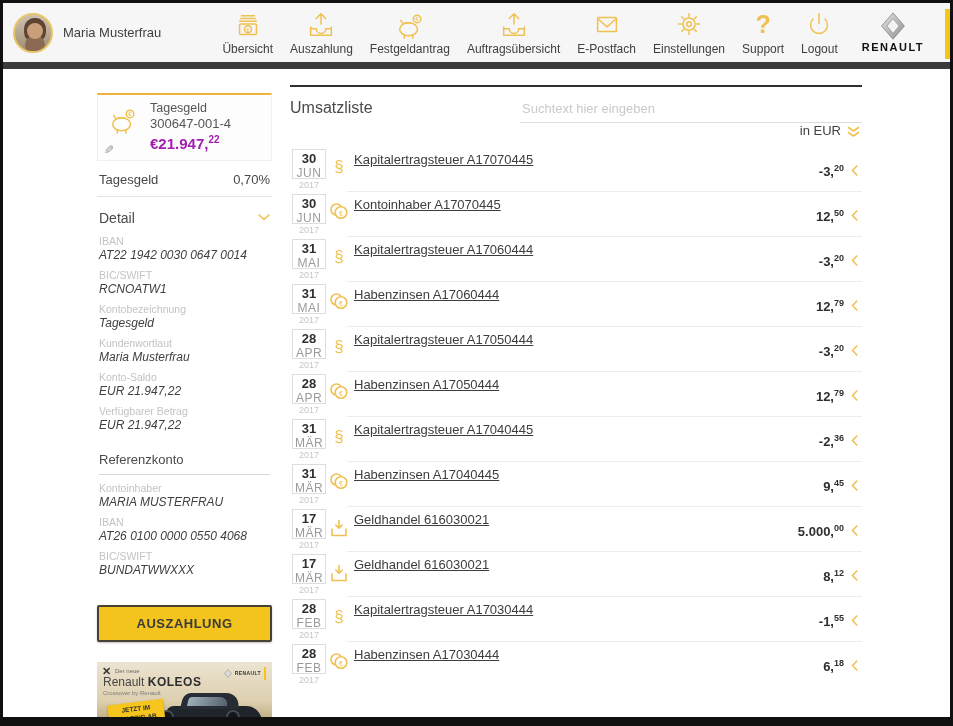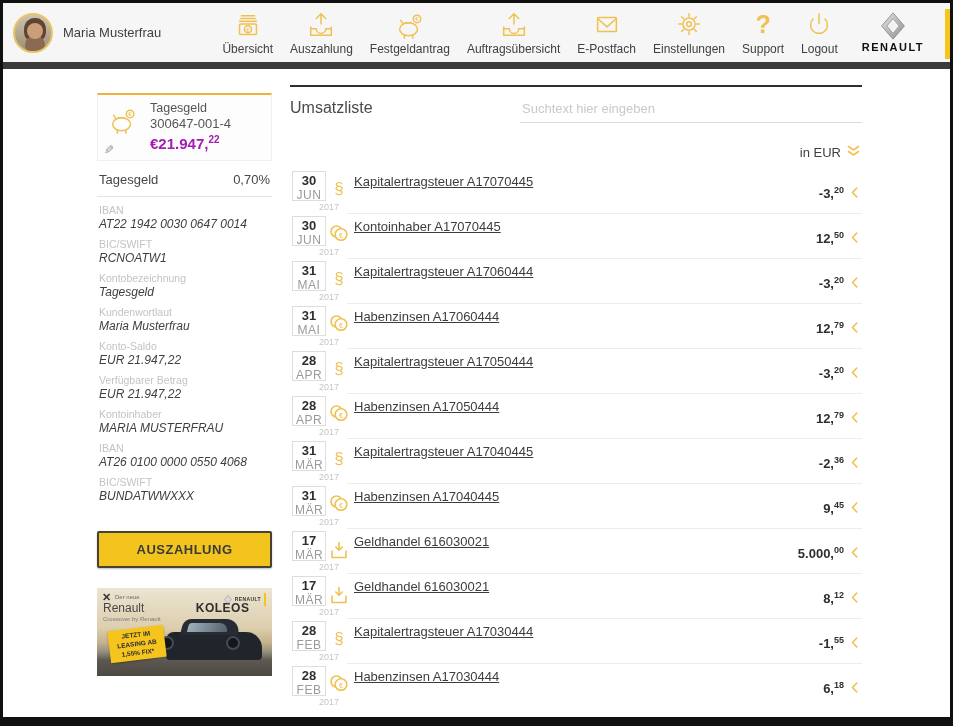--- a/index.html
+++ b/index.html
@@ -52,50 +52,50 @@
   .ref-head { margin:20px 2px 0; padding-bottom:7px; border-bottom:1px solid #d8d8d8; font-size:13px; color:#4a4a4a; }
 
   .payout-btn { margin-top:28px; width:100%; height:37px; background:#f2c41d; border:2px solid #474233; border-radius:2px; font-family:"Liberation Sans",sans-serif; font-size:13px; font-weight:bold; letter-spacing:.5px; color:#3a3a3a; cursor:pointer; box-shadow:0 1px 2px rgba(0,0,0,.25); }
 
   
   .ad { position:relative; margin-top:20px; width:175px; height:88px; overflow:hidden; cursor:pointer;
         background:linear-gradient(180deg,#ece4d2 0%,#ddcfae 45%,#c4b28c 62%,#97917f 72%,#5d5952 82%,#4c4842 100%); }
   .ad-close { position:absolute; left:5px; top:3px; font-size:11px; color:#3a3a3a; font-weight:bold; cursor:pointer; }
   .ad-intro { position:absolute; left:18px; top:6px; font-size:6px; color:#6a6a6a; }
   .ad-title { position:absolute; left:6px; top:13px; font-size:12px; color:#474747; white-space:nowrap; }
-  .ad-title b { color:#2e2e2e; letter-spacing:.5px;margin-left:48px; }
+  .ad-title b { color:#2e2e2e; letter-spacing:.5px; }
   .ad-sub { position:absolute; left:6px; top:28px; font-size:6px; color:#7d7d7d; }
   .ad-brand { position:absolute; right:6px; top:5px; display:flex; align-items:center; gap:3px; }
   .ad-brand-name { font-size:5px; font-weight:bold; color:#333; letter-spacing:.4px; }
   .ad-brand-bar { width:2px; height:13px; background:#f5c518; }
   .ad-badge { position:absolute; left:12px; top:40px; width:56px; background:#f5c51d; color:#2f2f2f; font-size:6.5px; font-weight:bold; text-align:center; line-height:1.35; padding:3px 2px; transform:rotate(-7deg); box-shadow:0 1px 2px rgba(0,0,0,.3); }
   .ad-car { position:absolute; right:10px; bottom:16px; width:96px; height:28px; background:#20242b; border-radius:8px 16px 4px 4px; }
   .ad-car::before { content:""; position:absolute; left:16px; top:-13px; width:58px; height:16px; background:#262b34; border-radius:8px 18px 0 0; transform:skewX(-14deg); }
   .ad-car::after { content:""; position:absolute; left:22px; top:-9px; width:40px; height:9px; background:linear-gradient(100deg,#9fb0bd,#55606c); border-radius:4px 12px 0 0; transform:skewX(-14deg); }
   .ad-wheel { position:absolute; bottom:10px; width:14px; height:14px; background:#14161a; border:2px solid #454b55; border-radius:50%; }
   .ad-wheel.w1 { right:22px; } .ad-wheel.w2 { right:88px; }
 
   
   .main { position:absolute; left:287px; top:82px; width:572px; }
   .main-rule { height:2px; background:#2f2f2f; }
   .titlebar { display:flex; align-items:flex-end; padding-top:10px; }
   .main-title { font-size:16px; font-weight:normal; color:#4a4a4a; padding-bottom:6px; }
   .search-input { margin-left:auto; width:342px; border:none; border-bottom:1px solid #dcdcdc; background:transparent; font-family:"Liberation Sans",sans-serif; font-size:13px; color:#555; padding:4px 2px 6px; outline:none; }
   .search-input::placeholder { color:#c9c9c9; }
 
-  .eur-row { display:flex; justify-content:flex-end; align-items:flex-start; gap:6px; margin-top:22px; padding-right:2px; cursor:pointer; }
+  .eur-row { display:flex; justify-content:flex-end; align-items:flex-end; gap:6px; padding-right:2px; cursor:pointer; }
   .eur-label { font-size:13px; color:#3f3f3f; }
 
   .tx-list { margin-top:8px; }
   .tx-row { position:relative; height:45px; cursor:pointer; }
   .tx-row + .tx-row::before { content:""; position:absolute; top:0; left:57px; right:0; border-top:1px solid #ececec; }
   .tx-date-box { position:absolute; left:2px; top:3px; width:34px; height:30px; border:1px solid #ddd; background:#fff; text-align:center; padding-top:2px; }
   .tx-day { font-size:13px; font-weight:bold; color:#2f2f2f; line-height:1.1; }
   .tx-month { font-size:12px; color:#9a9a9a; letter-spacing:.5px; }
-  .tx-year { position:absolute; left:2px; top:34px; width:34px; text-align:center; font-size:9px; color:#c6c6c6;margin-left:20px; }
+  .tx-year { position:absolute; left:2px; top:34px; width:34px; text-align:center; font-size:9px; color:#c6c6c6; }
   .tx-icon { position:absolute; left:38px; top:11px; width:22px; text-align:center; }
   .tx-icon > * { display:none; }
   .tx-icon[data-icon="paragraph-icon"] .i-paragraph { display:inline; font-size:17px; color:#f0c152; }
   .tx-icon[data-icon="coins-icon"] .i-coins { display:block; margin:0 auto; }
   .tx-icon[data-icon="tray-icon"] .i-tray { display:block; margin:2px auto 0; }
   .tx-desc { position:absolute; left:64px; top:6px; font-size:13px; color:#3d3d3d;text-decoration:underline; }
   .tx-amount { position:absolute; right:18px; top:17px; font-size:13px; font-weight:bold; color:#2f2f2f; }
   .tx-amount sup { font-size:9px; }
   .tx-chevron { position:absolute; right:4px; top:19px; }
 </style>
@@ -221,20 +221,26 @@
         <div class="card-number">300647-001-4</div>
         <div class="card-balance"><span>€21.947,</span><sup>22</sup></div>
       </div>
     </div>
 
     <div class="rate-row">
       <span>Tagesgeld</span>
       <span>0,70%</span>
     </div>
 
+    <div class="detail-head">
+      <span class="detail-title">Detail</span>
+      <svg width="12" height="7" viewBox="0 0 12 7">
+        <path d="M1 1 L6 5.5 L11 1" class="icon-stroke"></path>
+      </svg>
+    </div>
     <div>
 
         <div class="field">
           <div class="field-label">IBAN</div>
           <div class="field-value">AT22 1942 0030 0647 0014</div>
         </div>
 
         <div class="field">
           <div class="field-label">BIC/SWIFT</div>
           <div class="field-value">RCNOATW1</div>
@@ -254,20 +260,21 @@
           <div class="field-label">Konto-Saldo</div>
           <div class="field-value">EUR 21.947,22</div>
         </div>
 
         <div class="field">
           <div class="field-label">Verfügbarer Betrag</div>
           <div class="field-value">EUR 21.947,22</div>
         </div>
       </div>
 
+    <div class="ref-head">Referenzkonto</div>
     <div>
 
         <div class="field">
           <div class="field-label">Kontoinhaber</div>
           <div class="field-value">MARIA MUSTERFRAU</div>
         </div>
 
         <div class="field">
           <div class="field-label">IBAN</div>
           <div class="field-value">AT26 0100 0000 0550 4068</div>

